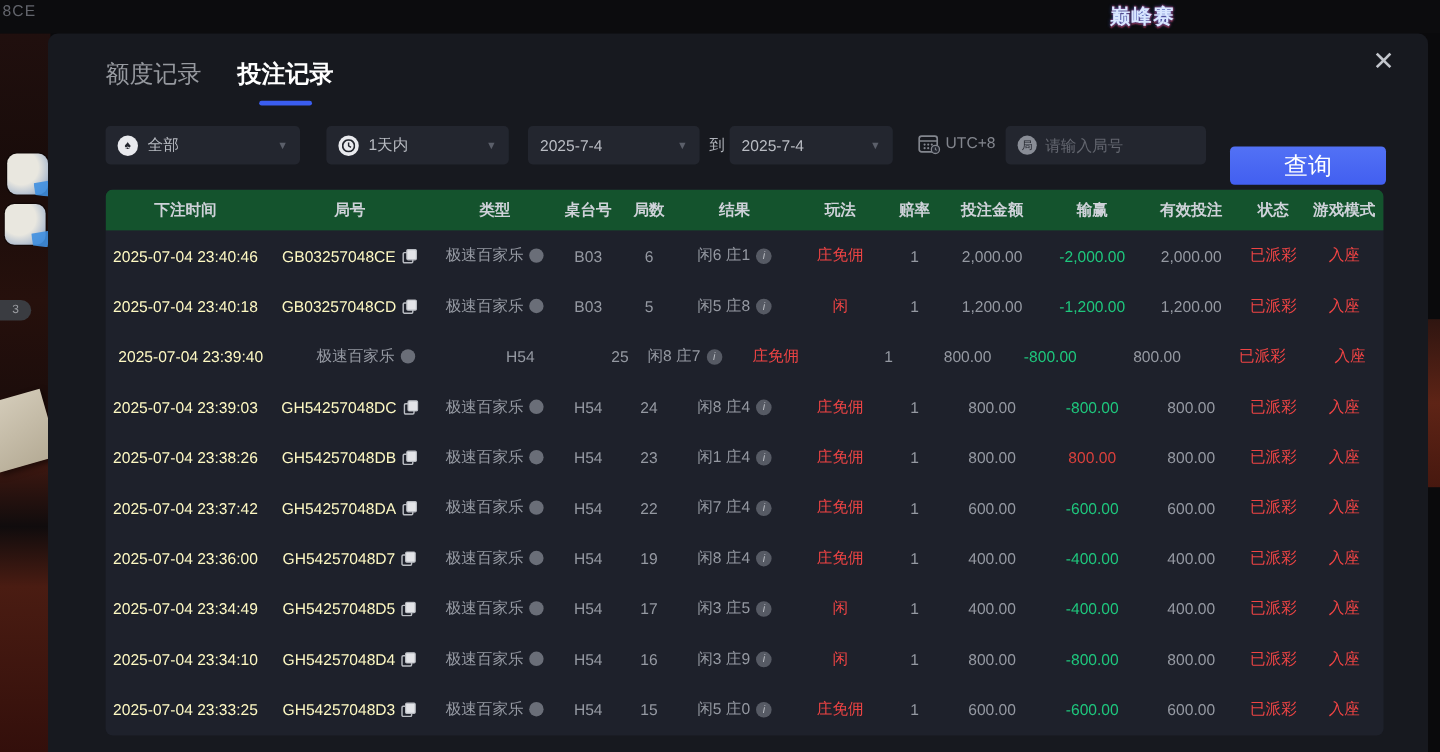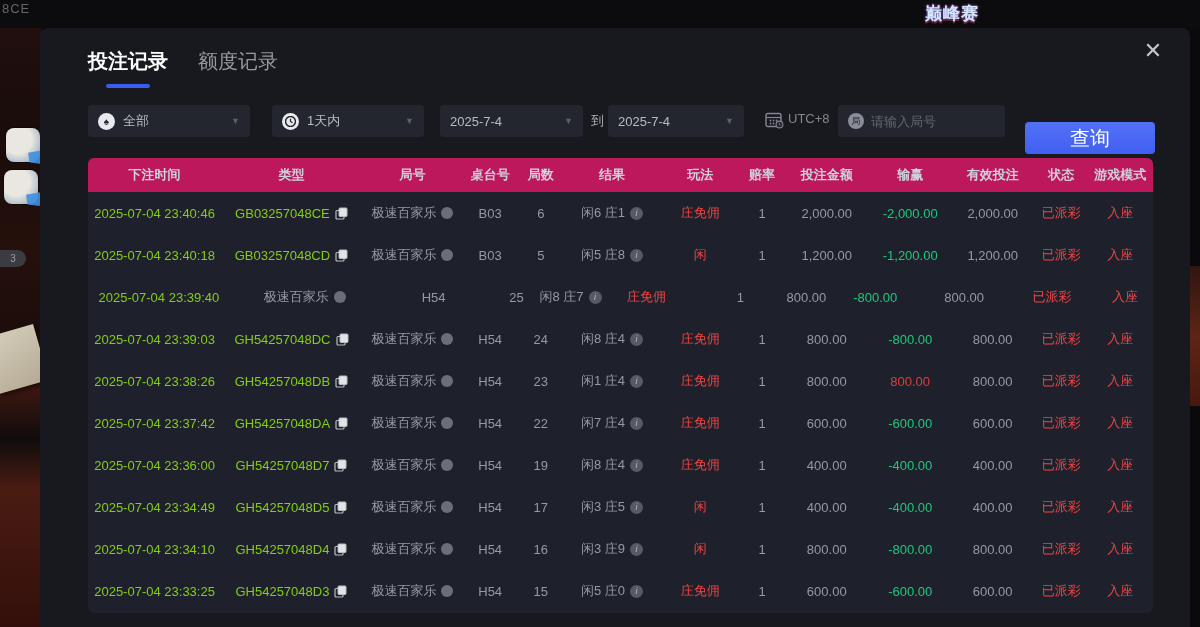--- a/index.html
+++ b/index.html
@@ -99,25 +99,25 @@
   .row-grid > :nth-child(5){ width:50px; }
   .row-grid > :nth-child(6){ width:102px; }
   .row-grid > :nth-child(7){ width:86px; }
   .row-grid > :nth-child(8){ width:46px; }
   .row-grid > :nth-child(9){ width:92px; }
   .row-grid > :nth-child(10){ width:86px; }
   .row-grid > :nth-child(11){ width:90px; }
   .row-grid > :nth-child(12){ width:56px;text-align:center; }
   .row-grid > :nth-child(13){ width:70px; }
 
-  .thead { height:34px; background:#be185d; }
+  .thead { height:34px; background:#14532d; }
   .th { color:#cfd2d9; font-size:13px; font-weight:bold; white-space:nowrap; }
 
   .tr { height:42px; font-size:13px; color:#9599a2; white-space:nowrap; }
-  .c-time, .c-id { color:#84cc16; }
+  .c-time, .c-id { color:#fef9c3; }
   .c-play, .c-status, .c-mode { color:#ef4444; }
   .win-green { color:#1ec77d; }
   .win-red   { color:#d9403c; }
 
   .copy-icon { flex:none; cursor:pointer; }
   .dot-icon { flex:none; width:12px; height:12px; border-radius:50%; background:#6a6e78; cursor:pointer; }
   .info-icon { flex:none; width:13px; height:13px; border-radius:50%; background:#565a64; color:#b9bcc2;
     font-size:9px; display:inline-flex; align-items:center; justify-content:center; font-style:italic; cursor:pointer; }
 </style>
 </head>
@@ -132,25 +132,25 @@
 <div class="bg-book"></div>
 <div class="bg-right-sliver"></div>
 <div class="bg-logo">巅峰赛</div>
 
 <div class="modal">
 
   <div class="close-btn">✕</div>
 
   <div class="tabs">
     <div class="tab">
+      <div class="tab-label">额度记录</div>
+    </div>
+    <div class="tab">
       <div class="tab-label-active">投注记录</div>
       <div class="tab-underline"></div>
-    </div>
-    <div class="tab">
-      <div class="tab-label">额度记录</div>
     </div>
   </div>
 
   <div class="filter-row">
 
     <div class="ctrl dd-category">
       <span class="circle-icon">♠</span>
       <span>全部</span>
       <span class="chevron">▼</span>
     </div>
@@ -199,22 +199,22 @@
       <span class="search-glyph">局</span>
       <input type="text" placeholder="请输入局号" style="">
     </div>
 
     <button class="query-btn">查询</button>
   </div>
 
   <div class="table-card">
     <div class="thead row-grid">
         <div class="th">下注时间</div>
+        <div class="th">局号</div>
         <div class="th">类型</div>
-        <div class="th">局号</div>
         <div class="th">桌台号</div>
         <div class="th">局数</div>
         <div class="th">结果</div>
         <div class="th">玩法</div>
         <div class="th">赔率</div>
         <div class="th">投注金额</div>
         <div class="th">输赢</div>
         <div class="th">有效投注</div>
         <div class="th">状态</div>
         <div class="th">游戏模式</div>

